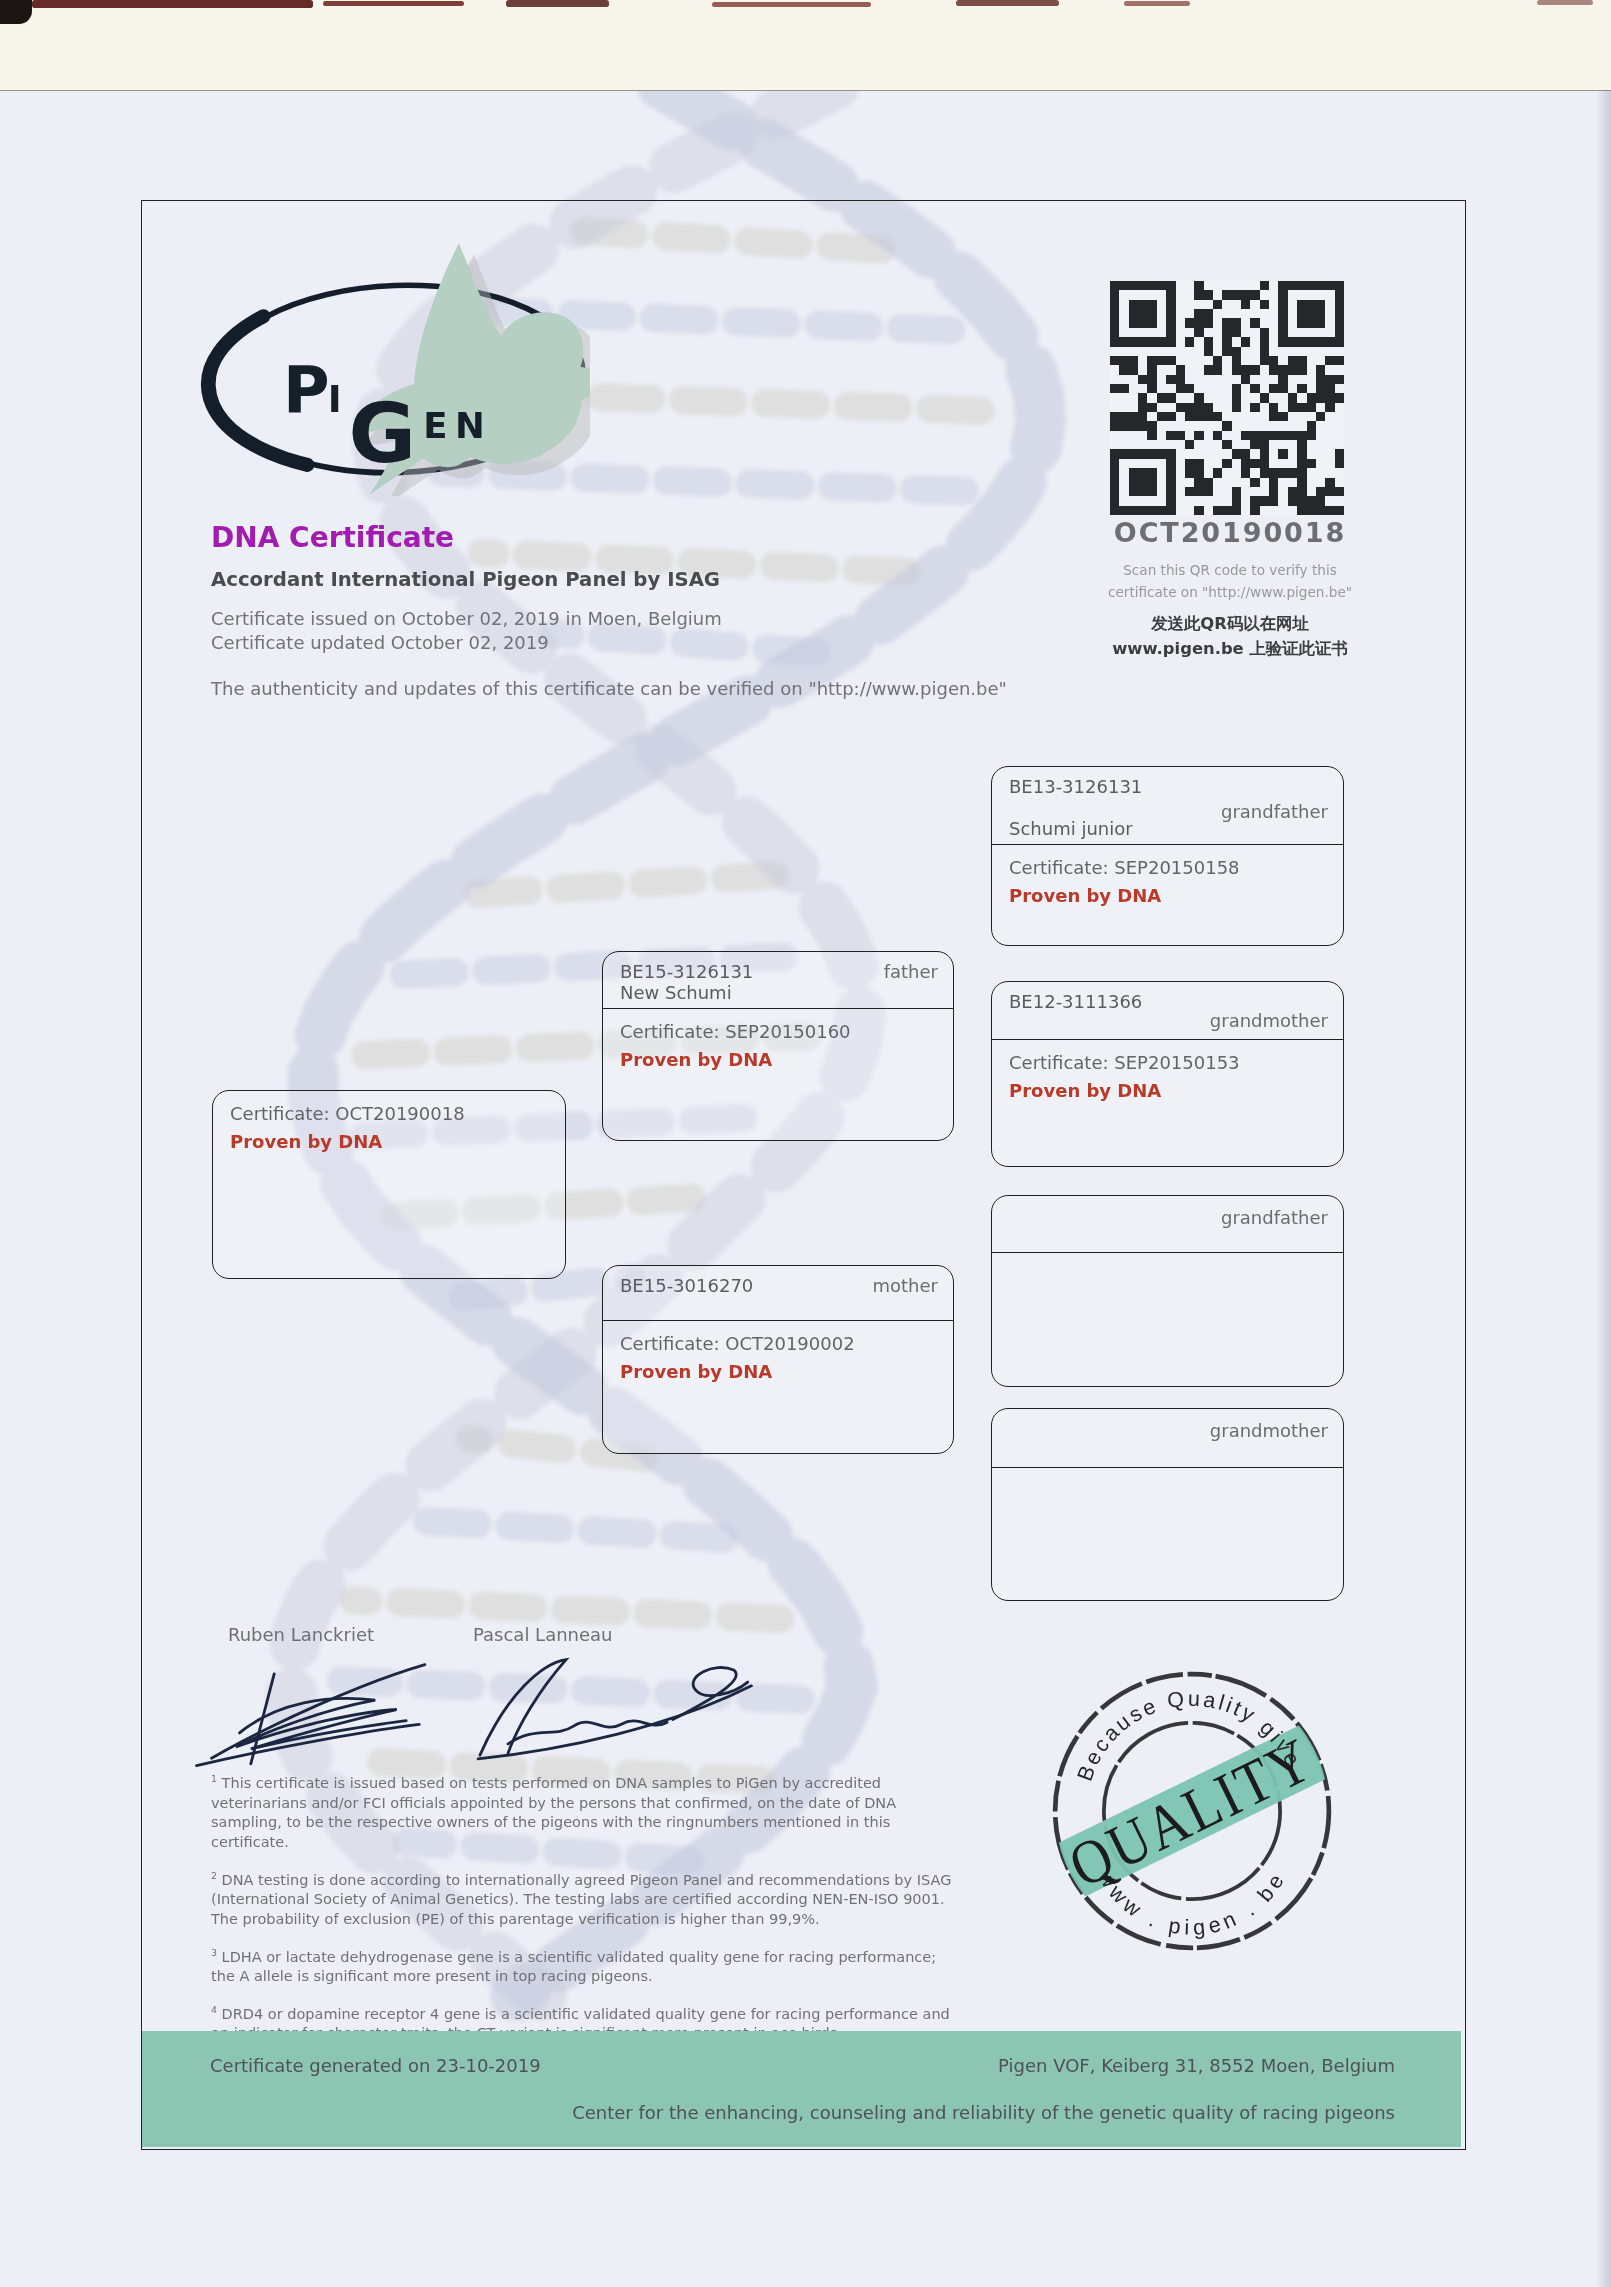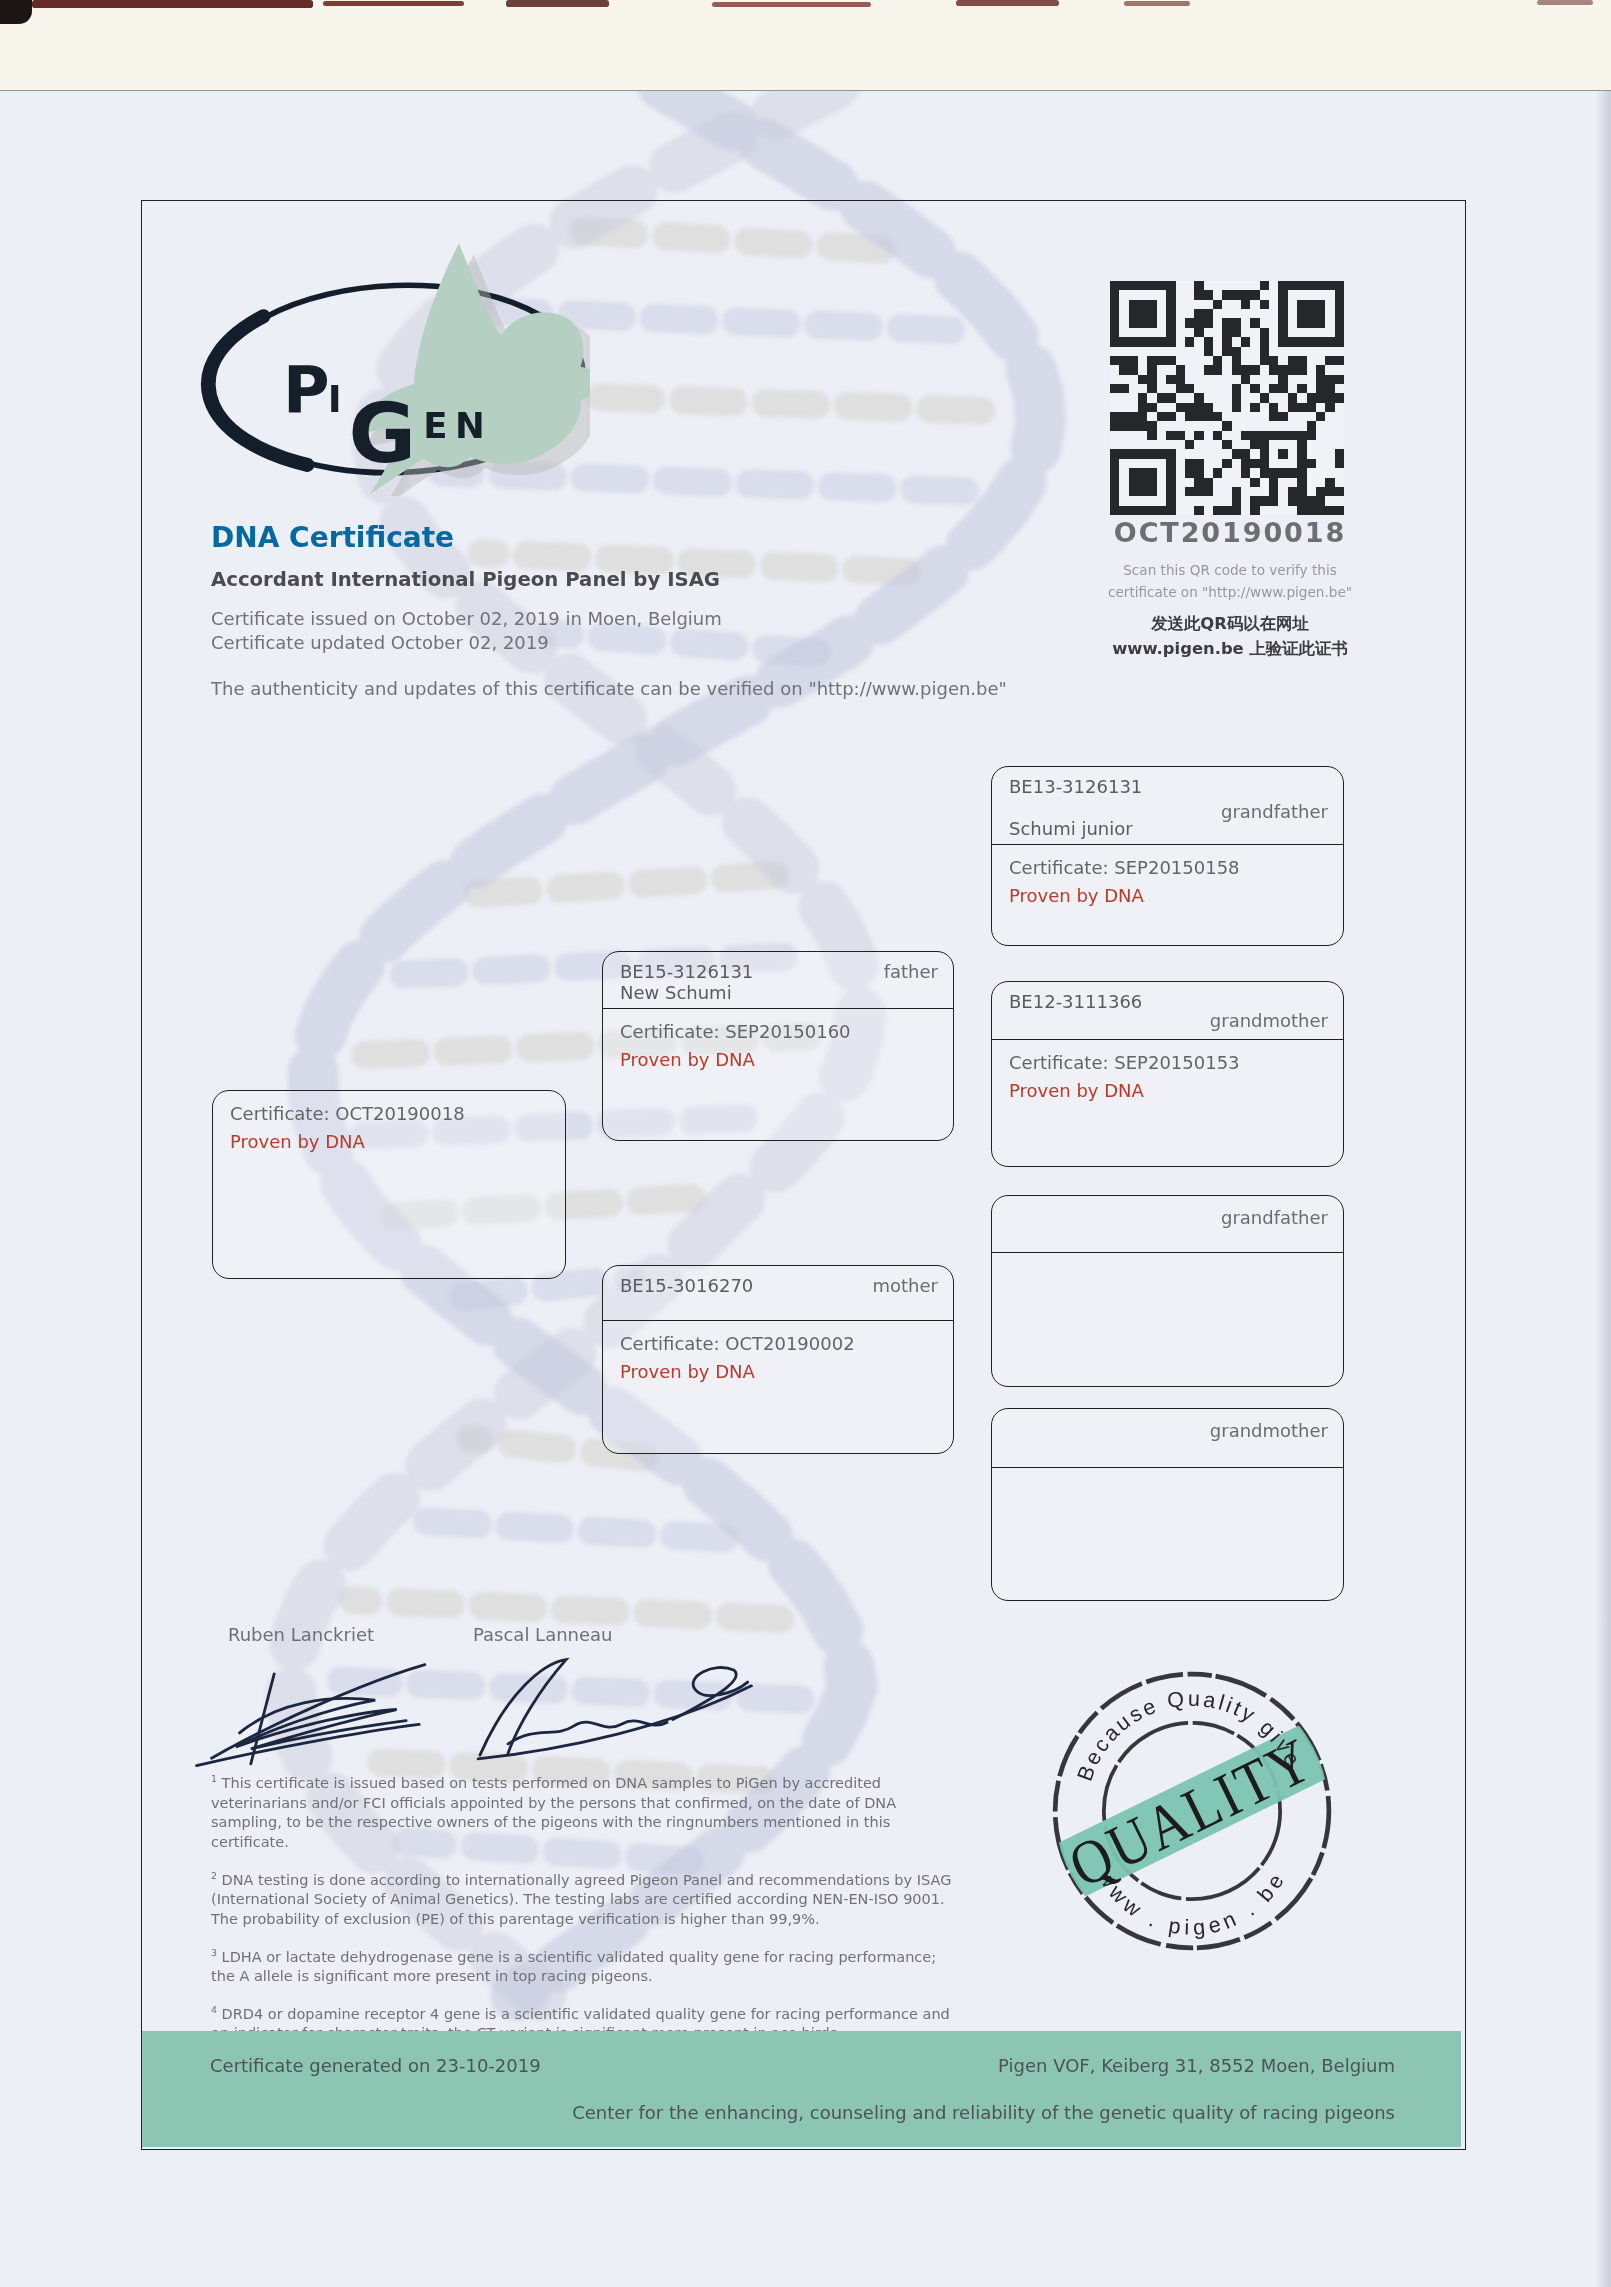--- a/index.html
+++ b/index.html
@@ -7,38 +7,38 @@
         font-family:"DejaVu Sans","Liberation Sans",sans-serif;color:#58595c;}
   .abs{position:absolute;}
   
   .scan-strip{position:absolute;left:0;top:0;width:1611px;height:90px;background:#f8f6ec;border-bottom:1.9px solid #96958f;}
   .artifact{position:absolute;border-radius:2.8px;}
   .edge-shadow{position:absolute;right:0;top:90px;width:15px;height:2198px;
                background:linear-gradient(to right, rgba(140,145,155,0), rgba(120,125,138,0.30));}
   
   .frame{position:absolute;left:141px;top:200px;width:1323px;height:1948px;border:1.9px solid #222;}
   
-  .title{font-size:28px;font-weight:bold;color:#0369a1;}
+  .title{font-size:28px;font-weight:bold;color:#a21caf;}
   .subtitle{font-size:19.7px;font-weight:bold;color:#4a4b4f;}
   .meta{font-size:18px;color:#717276;line-height:24px;}
   .intro{font-size:18px;color:#717276;line-height:25px;}
   .intro sup{font-size:10.3px;}
   
   .qr-id{font-size:27px;font-weight:bold;color:#6d6e71;letter-spacing:1.9px;text-align:center;}
   .qr-note{font-size:13.6px;color:#97989c;line-height:21.5px;text-align:center;}
   .qr-cn{font-size:16.4px;font-weight:600;color:#3c3d40;line-height:25px;text-align:center;}
   
   .box{position:absolute;border:1.9px solid #202020;border-radius:17px;background:rgba(246,248,252,0.28);}
   .box .head{position:relative;border-bottom:1.9px solid #202020;}
   .box .ring{position:absolute;left:17px;top:9.4px;font-size:18px;color:#5a5b5e;}
   .box .role{position:absolute;right:15px;font-size:18px;color:#6b6c70;}
   .box .bname{position:absolute;left:17px;bottom:4.7px;font-size:18px;color:#5a5b5e;}
   .box .body{padding:12px 17px;}
   .box .cert{font-size:18px;color:#636468;}
-  .box .proven{margin-top:6.6px;font-size:18px;font-weight:normal;color:#b93a28;}
+  .box .proven{margin-top:6.6px;font-size:18px;font-weight:bold;color:#b93a28;}
   
   .sig-name{font-size:18px;color:#6f7074;}
   
   .fns{position:absolute;left:211px;top:1769px;width:750px;}
   .fn{font-size:14.5px;line-height:19.7px;color:#707175;margin:0 0 13px 0;}
   .fn sup{font-size:9.4px;}
   
   .footer-band{position:absolute;left:142px;top:2031px;width:1319px;height:116px;background:#8dc5b3;}
   .footer-band div{position:absolute;font-size:18px;color:#4c5256;}
 </style>

